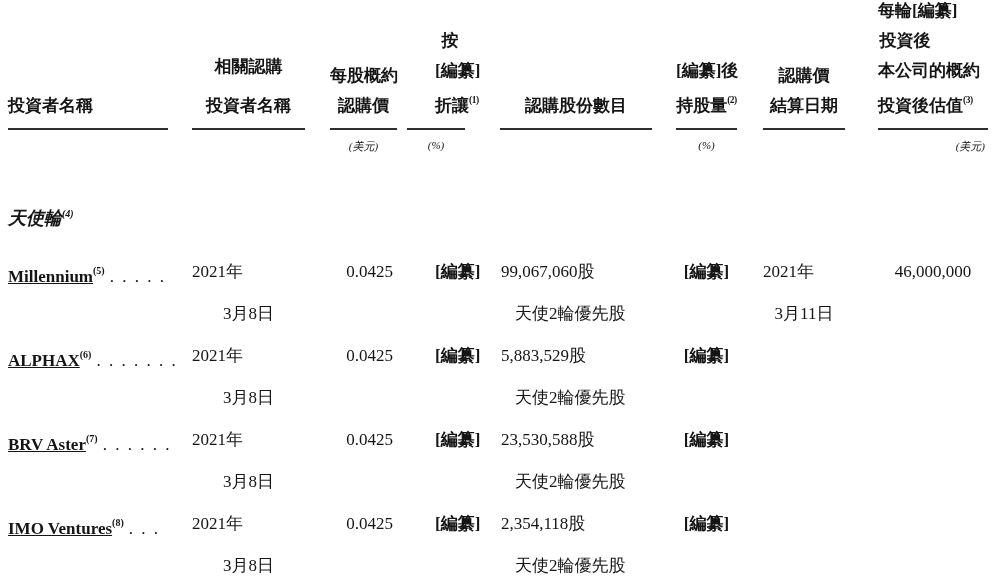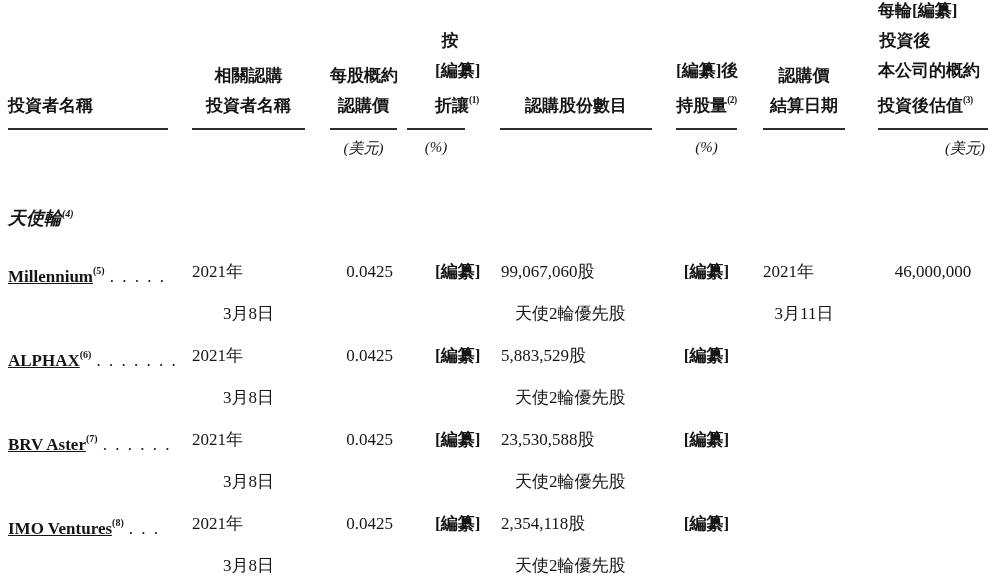--- a/index.html
+++ b/index.html
@@ -12,21 +12,21 @@
     color: #151515;
     font-family: "Liberation Serif", "DejaVu Serif", serif;
     overflow: hidden;
   }
   .grid {
     display: grid;
     grid-template-columns: 160px 24px 113px 25px 67px 10px 58px 35px 152px 24px 61px 26px 82px 33px 110px;
     margin-left: 8px;
   }
   .c1 { grid-column: 1; }
-  .c2 { grid-column: 3; }
+  .c2 { grid-column: 3; gap: 9px; }
   .c3 { grid-column: 5; }
   .c4 { grid-column: 7; }
   .c5 { grid-column: 9; }
   .c6 { grid-column: 11; }
   .c7 { grid-column: 13; }
   .c8 { grid-column: 15; }
 
   
   .header-row .cell {
     display: flex;
@@ -45,21 +45,21 @@
   .header-row .c4 { padding-left: 28px; }
   .header-row .c8 { padding-right: 56px; }
   .hline { line-height: 30px; }
   sup.sp { font-size: 9.5px; font-weight: bold; position: relative; top: -1px; letter-spacing: -0.5px; }
 
   
   .subheader-row .cell {
     height: 36px;
     padding-top: 9px;
     font-style: italic;
-    font-size: 15px;
+    font-size: 11px;
     text-align: center;
     white-space: nowrap;
   }
   .subheader-row .c8 { text-align: right; padding-right: 3px; }
 
   
   .section {
     margin: 36px 0 4px 8px;
     line-height: 24px;
     font-size: 18px;

